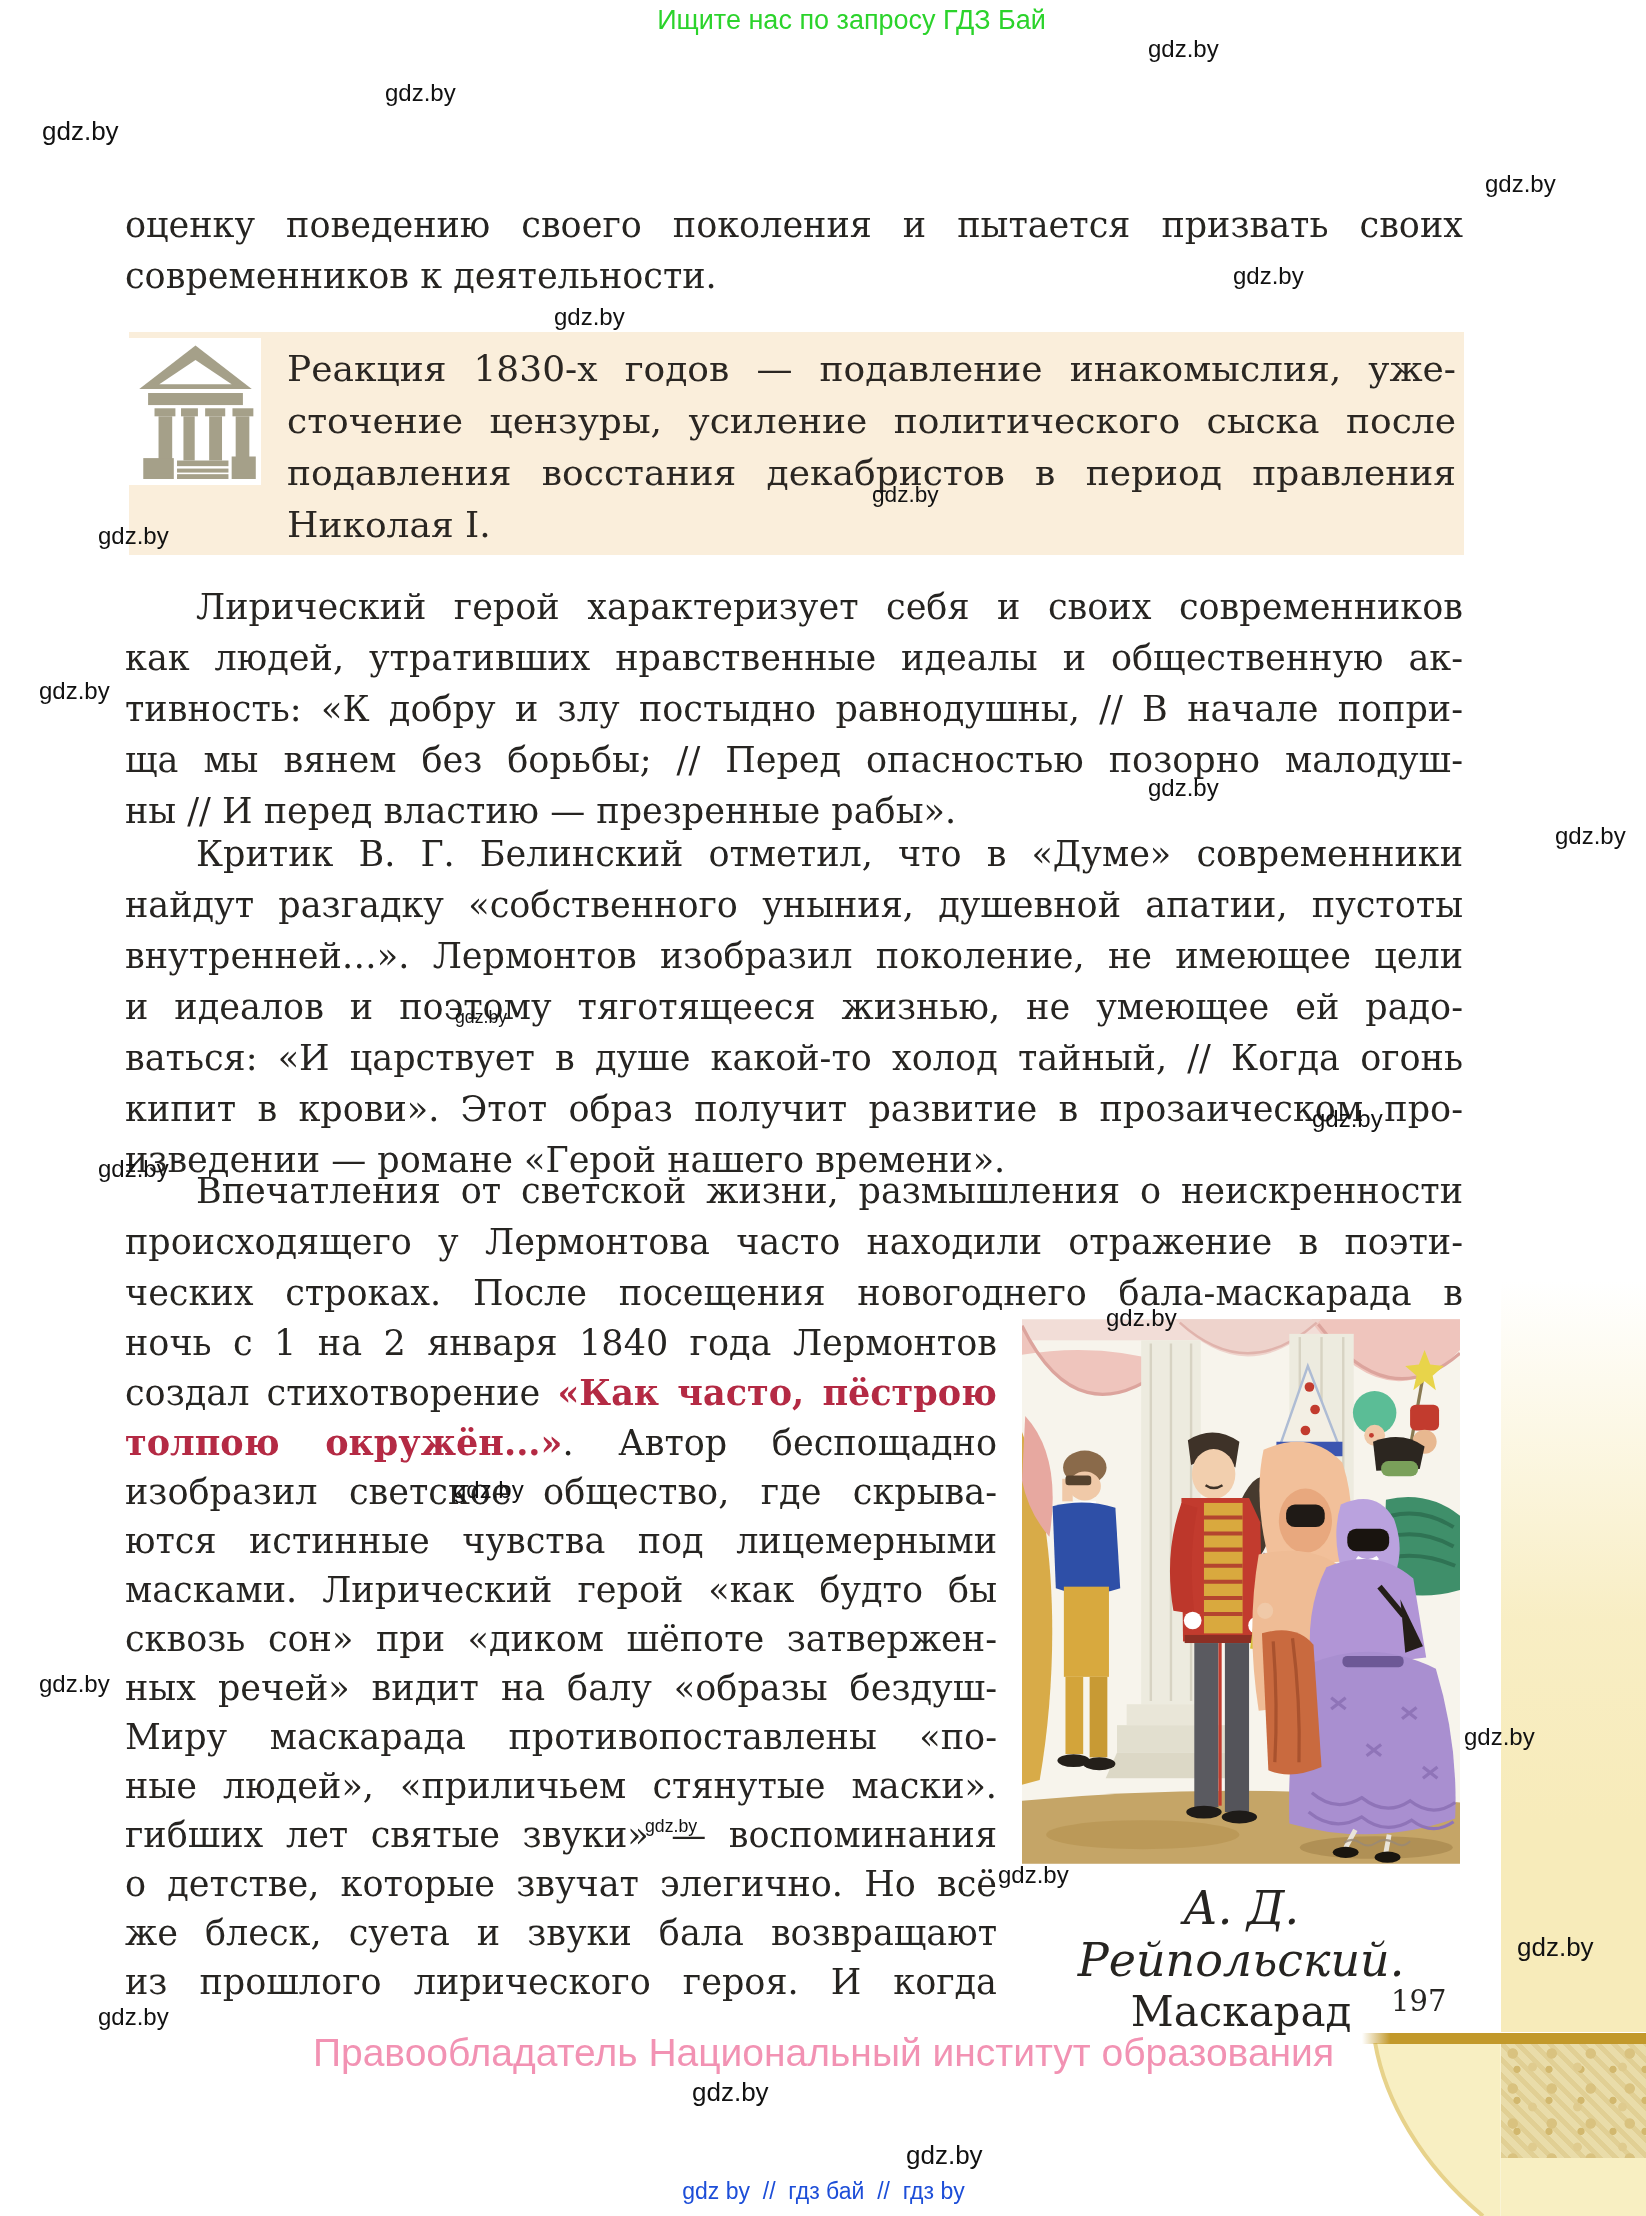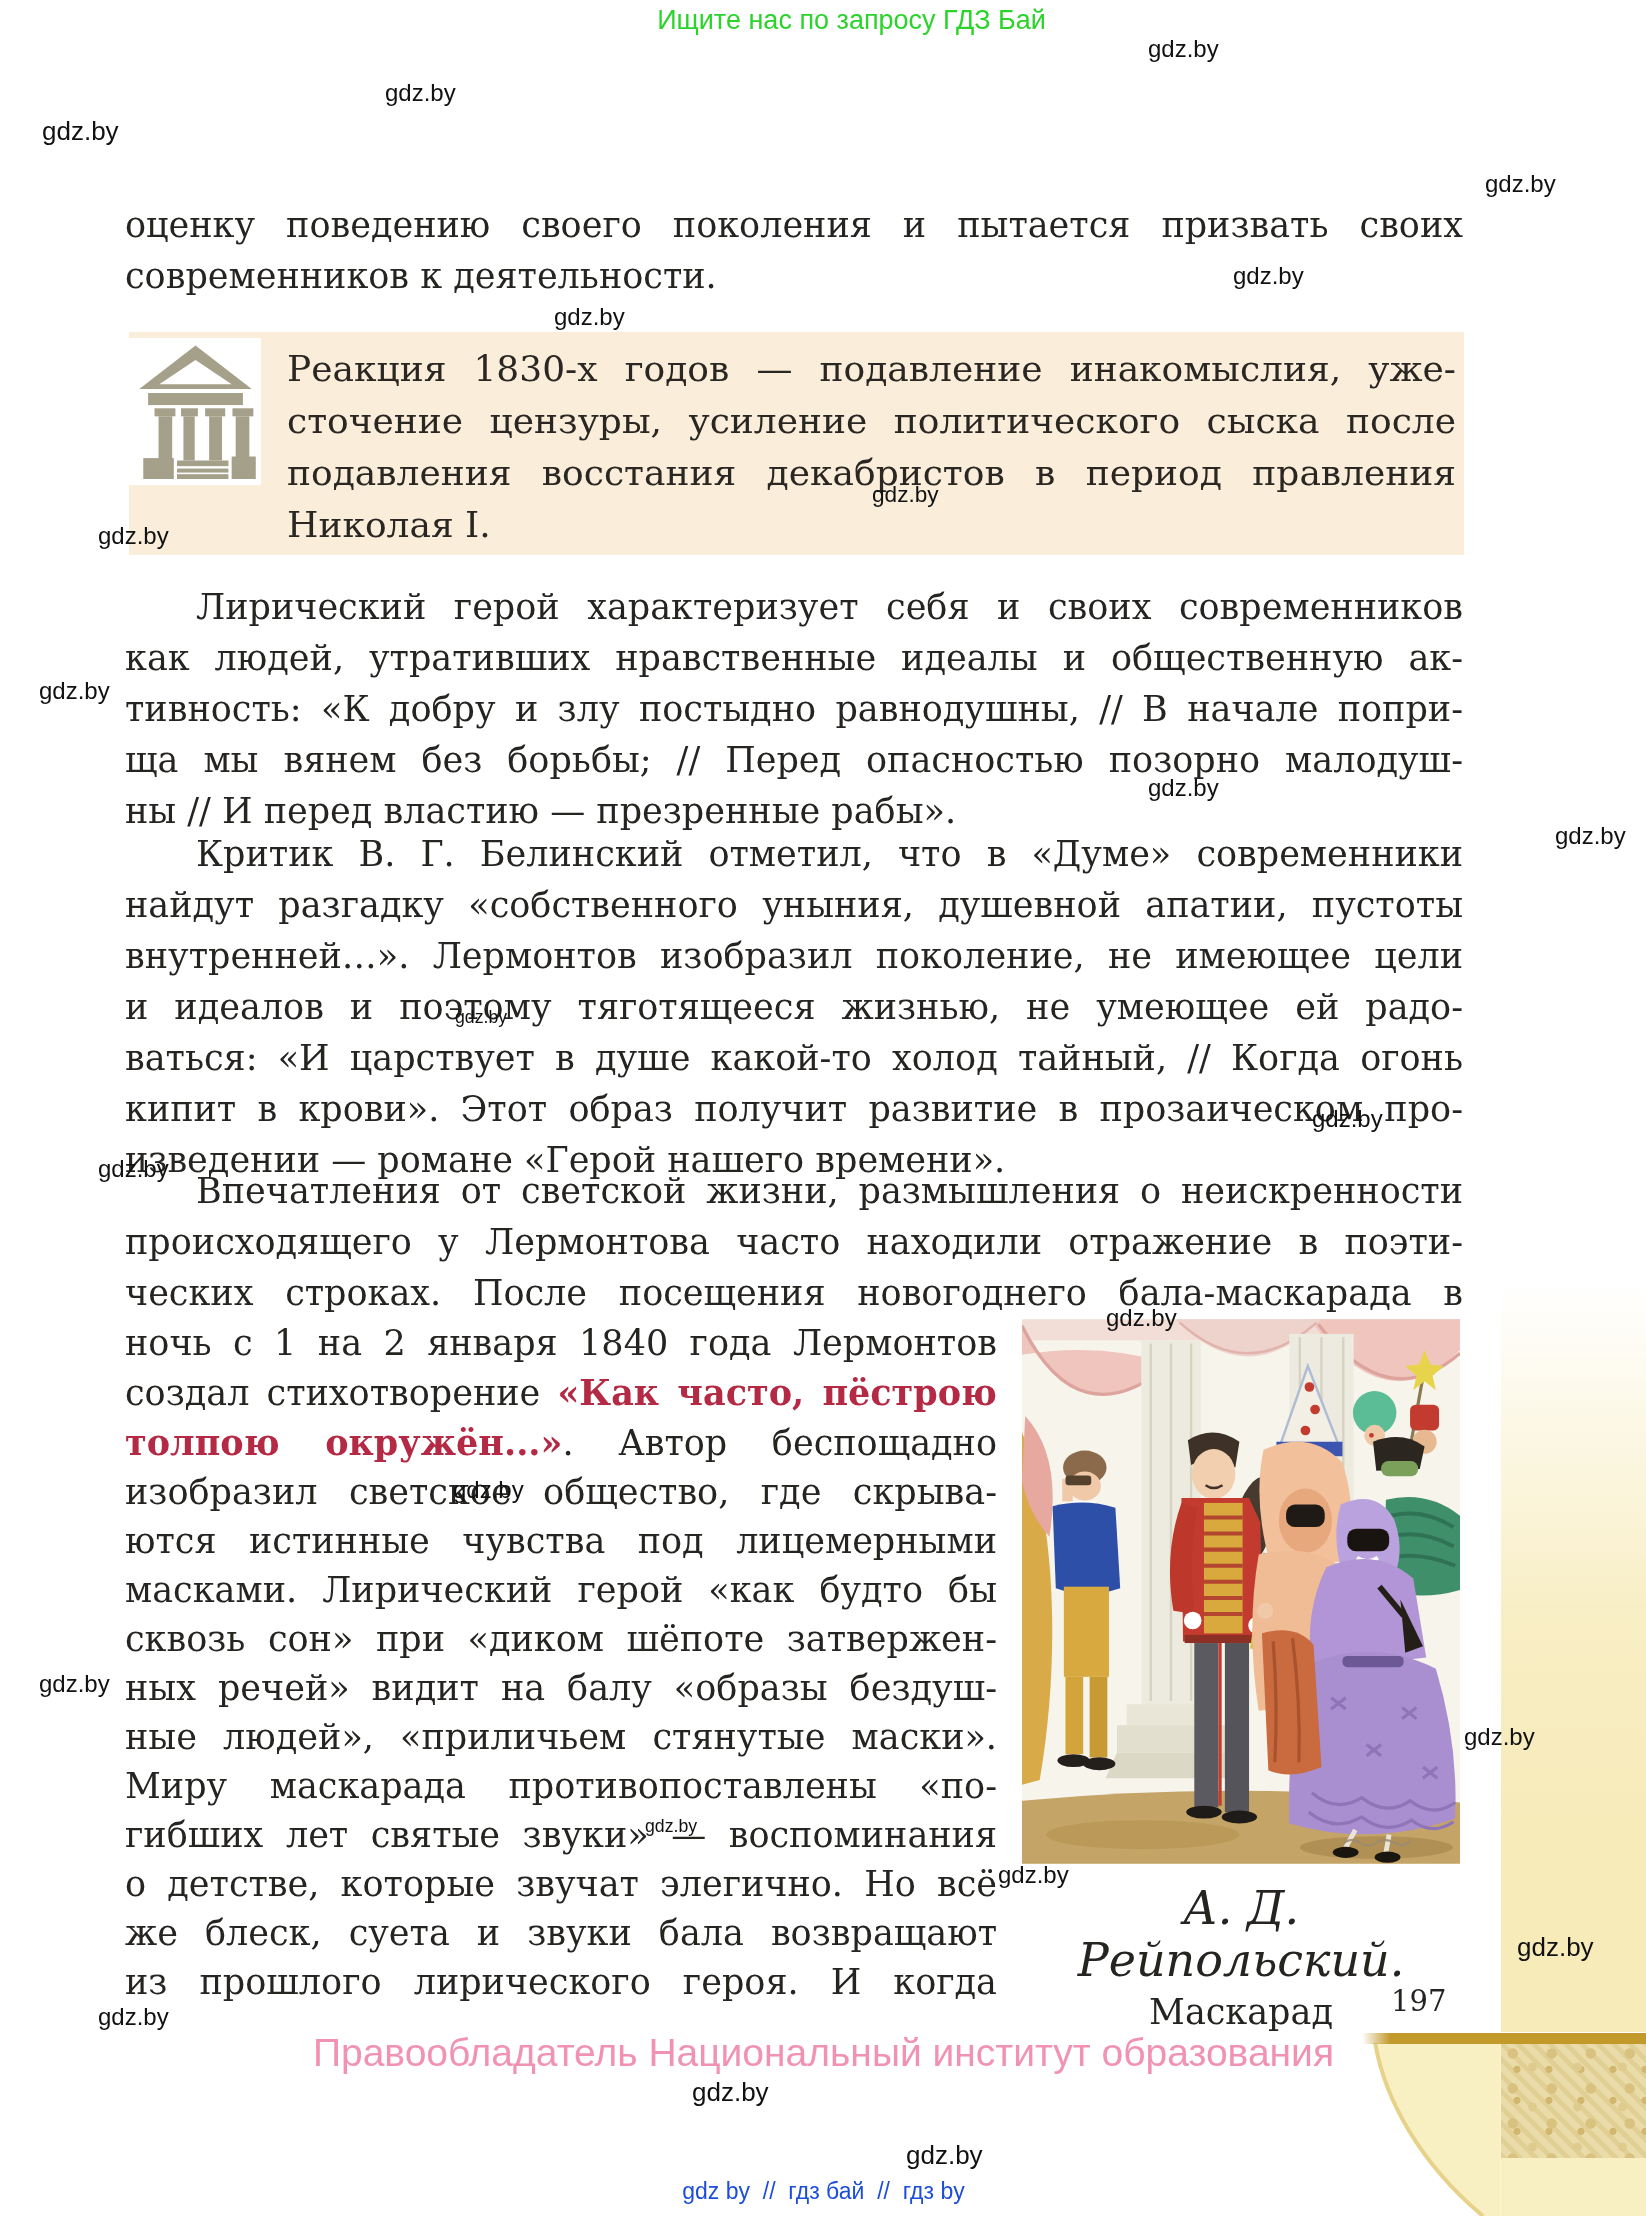--- a/index.html
+++ b/index.html
@@ -36,21 +36,21 @@
   }
   .infobox .boxtext{
     position:absolute;left:158px;top:11.3px;width:1169px;
     font-size:36px;line-height:52px;color:#2a2622;
   }
   
   figure.artwork{position:absolute;left:1022px;top:1319px;width:438px;margin:0;}
   figure.artwork svg.scene{display:block;width:438px;height:545px;}
   figcaption{width:438px;text-align:center;margin-top:17.7px;}
   .cap-artist{font-style:italic;font-size:46px;line-height:52px;}
-  .cap-title{font-size:35px;line-height:52px;}
+  .cap-title{font-size:42px;line-height:52px;}
   
   .pagenum{position:absolute;left:1391px;top:1984px;font-size:29px;}
   .footer-pink{
     position:absolute;left:0;top:2031px;width:100%;text-align:center;
     font-family:"Liberation Sans","DejaVu Sans",sans-serif;
     font-size:39px;color:var(--pink,#f292b3);
     z-index:6;
   }
   .footer-links{
     position:absolute;left:0;top:2178px;width:100%;text-align:center;
@@ -157,22 +157,22 @@
     </div>
   <div class="textblock narrow" style="top:1319px;line-height:49px;">
       <div class="line"><span>ночь с 1 на 2 января 1840 года Лермонтов</span></div>
       <div class="line"><span>создал стихотворение </span><span class="red">«Как часто, пёстрою</span></div>
       <div class="line"><span class="red">толпою окружён...»</span><span>. Автор беспощадно</span></div>
       <div class="line"><span>изобразил светское общество, где скрыва-</span></div>
       <div class="line"><span>ются истинные чувства под лицемерными</span></div>
       <div class="line"><span>масками. Лирический герой «как будто бы</span></div>
       <div class="line"><span>сквозь сон» при «диком шёпоте затвержен-</span></div>
       <div class="line"><span>ных речей» видит на балу «образы бездуш-</span></div>
+      <div class="line"><span>Миру маскарада противопоставлены «по-</span></div>
       <div class="line"><span>ные людей», «приличьем стянутые маски».</span></div>
-      <div class="line"><span>Миру маскарада противопоставлены «по-</span></div>
       <div class="line"><span>гибших лет святые звуки» — воспоминания</span></div>
       <div class="line"><span>о детстве, которые звучат элегично. Но всё</span></div>
       <div class="line"><span>же блеск, суета и звуки бала возвращают</span></div>
       <div class="line"><span>из прошлого лирического героя. И когда</span></div>
     </div>
 
   <figure class="artwork">
     <svg class="scene" viewBox="0 0 544 676" aria-hidden="true">
       <rect width="544" height="676" fill="#f7f4ec"></rect>
 

